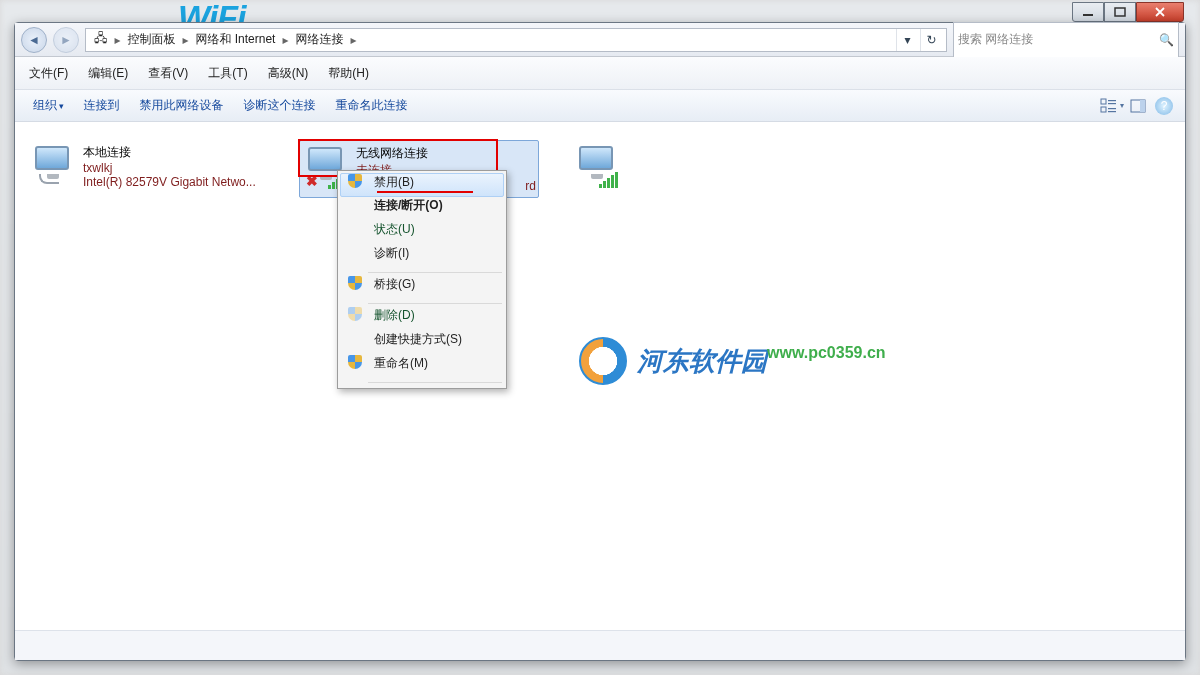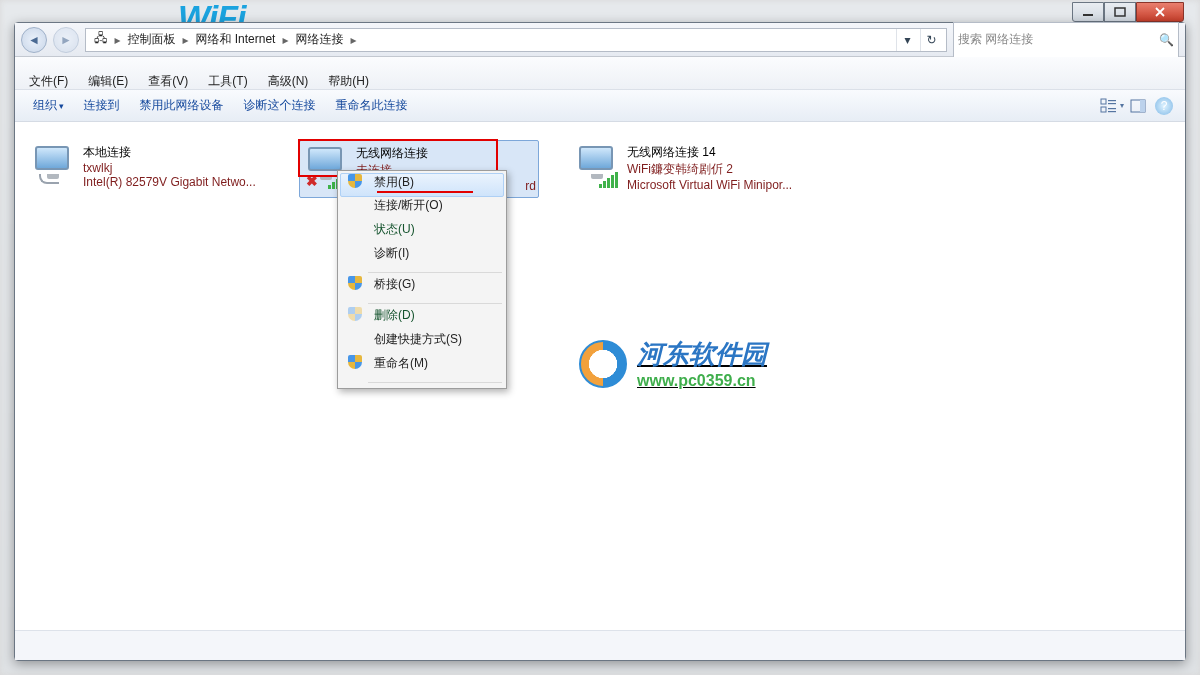--- a/index.html
+++ b/index.html
@@ -22,21 +22,21 @@
   .navbtn { width: 26px; height: 26px; border-radius: 50%; background: radial-gradient(#eaf1fb,#c9d6e8); border: 1px solid #9fb1c9; display: flex; align-items: center; justify-content: center; color: #4b6a93; }
   .navbtn.disabled { opacity: .55; }
   .crumb-box { flex: 1; height: 24px; background: #fff; border: 1px solid #b5bcc7; display: flex; align-items: center; padding: 0 4px; gap: 2px; }
   .crumb-seg { display: flex; align-items: center; gap: 6px; padding: 0 4px; height: 100%; color: #222; }
   .crumb-arrow { color: #666; width: 8px; text-align: center; }
   .crumb-ref { display: flex; gap: 2px; margin-left: auto; }
   .crumb-btn { width: 22px; height: 22px; border-left: 1px solid #dfe3e9; display: flex; align-items: center; justify-content: center; color: #345; }
   .searchbox { width: 226px; height: 36px; background: #fff; border: 1px solid #b5bcc7; display: flex; align-items: center; padding: 0 4px; color: #888; }
   .searchbox .mag { margin-left: auto; color: #5a7aa6; }
 
-  .menubar { height: 22px; background: linear-gradient(#fbfcfe,#eef1f6); border-bottom: 1px solid #dbe0e8; display: flex; align-items: flex-start; padding: 16px 4px; }
+  .menubar { height: 22px; background: linear-gradient(#fbfcfe,#eef1f6); border-bottom: 1px solid #dbe0e8; display: flex; align-items: center; padding: 16px 4px; }
   .menuitem { padding: 0 10px; display: flex; align-items: center; color: #222; }
 
   .cmdbar { height: 32px; background: linear-gradient(#f9fbfe,#e7edf5); border-bottom: 1px solid #d5dbe4; display: flex; align-items: center; padding: 0 8px; }
   .cmd { color: #14489c; padding: 0 10px; height: 100%; display: flex; align-items: center; }
   .cmd.first::after { content: " ▾"; font-size: 9px; color: #14489c; margin-left: 2px; }
   .cmdsep { flex: 1; }
   .cmdicon { width: 26px; height: 24px; display: flex; align-items: center; justify-content: center; color: #5575a1; }
   .cmdicon.help { border-radius: 50%; background: radial-gradient(#dff3ff,#7fb8e6); color: #fff; width: 18px; height: 18px; margin: 0 4px; }
 
   .content { flex: 1; position: relative; background: #fff; overflow: hidden; }
@@ -55,29 +55,29 @@
   .nettxt .line2, .nettxt .line3 { color: #7f1d1d; }
 
   .redbox { position: absolute; border: 2px solid #e20000; pointer-events: none; }
 
   
   .ctxmenu { position: absolute; left: 322px; top: 158px; width: 170px; background: #f4f4f4; border: 1px solid #9c9c9c; box-shadow: 2px 3px 7px rgba(0,0,0,.3); padding: 2px; }
   .ctxitem { height: 24px; display: flex; gap: 10px; padding: 0 12px 0 6px; position: relative; }
   .ctxitem.hover { background: linear-gradient(#eaf3fd,#cfe4fb); border: 1px solid #aed0f5; border-radius: 2px; padding-left: 5px; }
   .ctxitem .ico { width: 18px; display: flex; justify-content: center; color: #5f7ea8; }
   .ctxitem .lbl { color: #222; }
-  .ctxitem.bold .lbl { font-weight: normal; }
+  .ctxitem.bold .lbl { font-weight: bold; }
   .ctxitem.dis .lbl { color: #14532d; }
   .ctxsep { height: 1px; background: #d9d9d9; margin: 3px 2px 3px 28px; }
   .shield { width: 14px; height: 14px; background: conic-gradient(#e6b73e 0 25%, #4796e8 25% 50%, #e6b73e 50% 75%, #4796e8 75% 100%); border-radius: 2px 2px 50% 50%; }
   .reduline { position: absolute; left: 36px; right: 30px; bottom: 3px; height: 2px; background: #e20000; }
 
   .watermark { position: absolute; left: 564px; top: 310px; display: flex; align-items: center; gap: 10px; }
   .wmlogo { width: 48px; height: 48px; border-radius: 50%; background: radial-gradient(#fff 45%, transparent 46%), conic-gradient(#2e8cd6 0 180deg, #f2a13c 180deg 360deg); border: 2px solid #2e8cd6; }
-  .wmtxt { display: flex; flex-direction: column; text-decoration: underline; }
+  .wmtxt { display: flex; flex-direction: row; }
   .wmtxt .t1 { font-size: 26px; font-weight: bold; color: #2b76c4; font-style: italic; }
   .wmtxt .t2 { font-size: 16px; font-weight: bold; color: #3fae4c; }
 
   .statusbar { height: 30px; border-top: 1px solid #dde2ea; background: #f4f6fa; }
 </style>
 </head>
 <body>
 
 <div class="bg-blur"></div>
 <div class="bg-wifi">WiFi</div>
@@ -200,25 +200,20 @@
         <div class="iconwrap">
           <div class="monitor"></div>
           <div class="sigbars">
               <span></span>
               <span></span>
               <span></span>
               <span></span>
               <span></span>
             </div>
         </div>
-        <div class="nettxt">
-          <div class="line1">无线网络连接 14</div>
-          <div class="line2">WiFi鐮变韩绮剧伒  2</div>
-          <div class="line3">Microsoft Virtual WiFi Minipor...</div>
-        </div>
       </div>
     </div>
 
     <div class="ctxmenu" style="top:48px">
       <div class="ctxitem hover">
         <div class="ico">
             <div class="shield"></div>
           </div>
         <div class="lbl">禁用(B)</div>
         <div class="reduline"></div>

